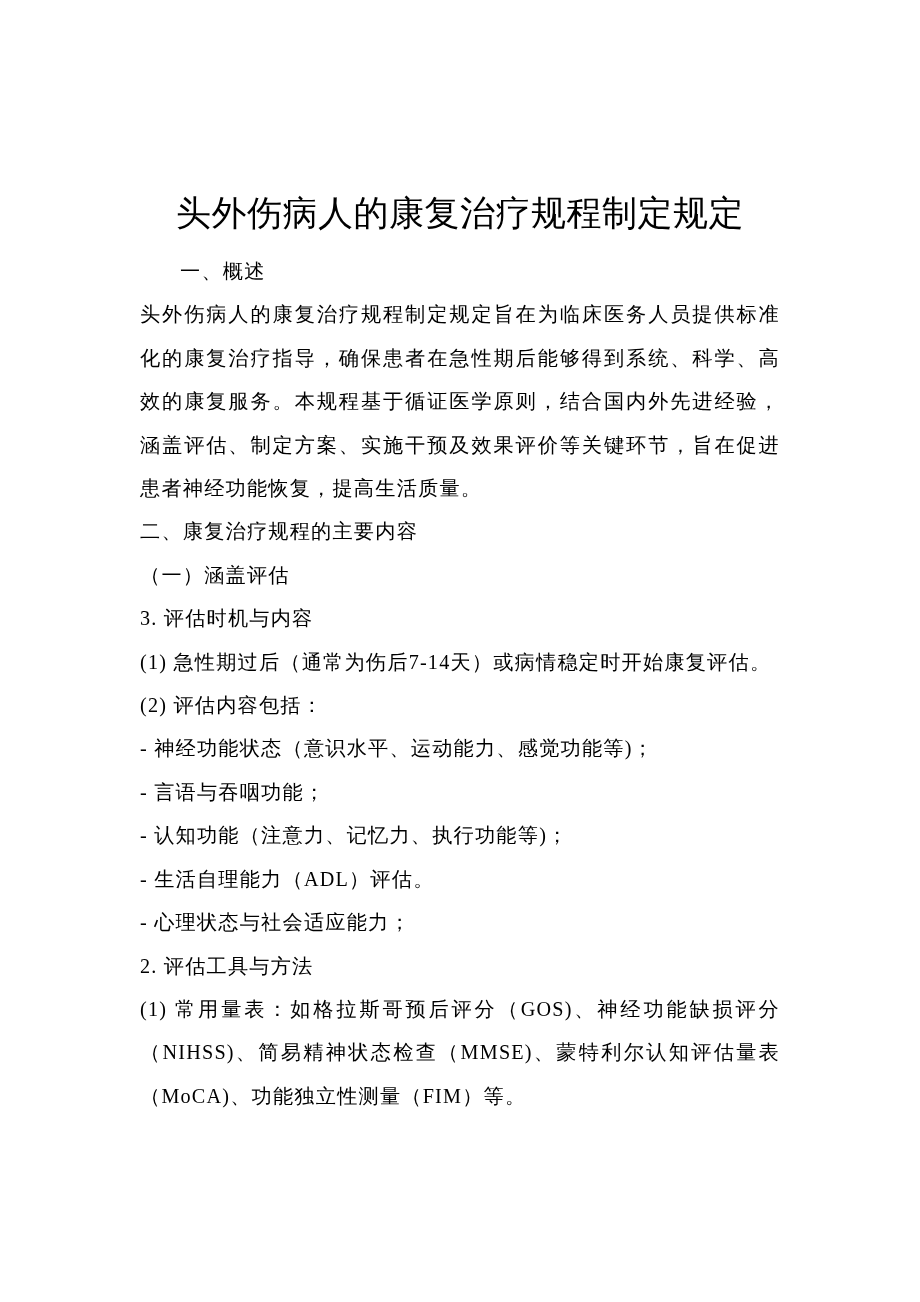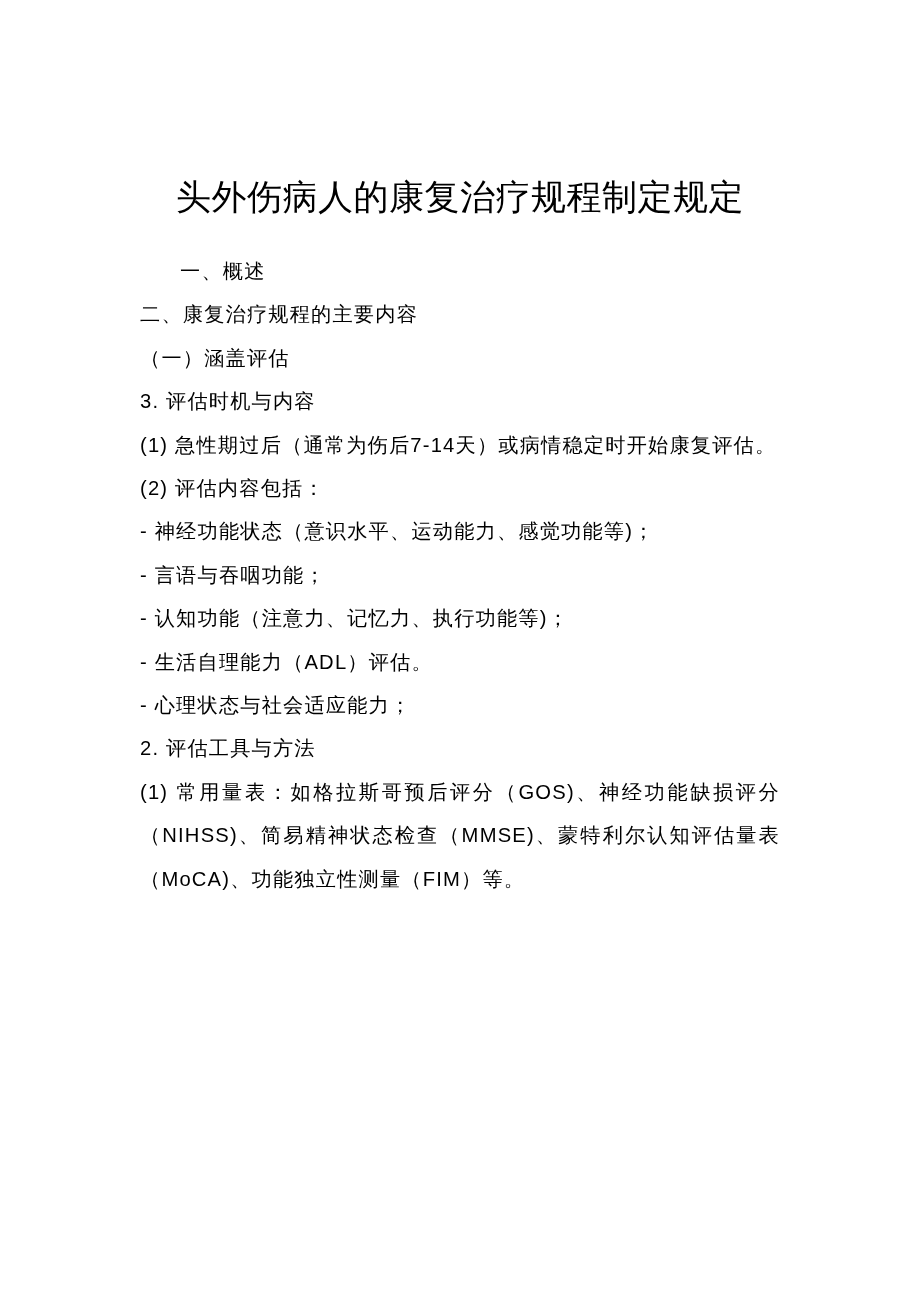--- a/index.html
+++ b/index.html
@@ -9,36 +9,36 @@
     }
     body {
       width: 920px;
       height: 1302px;
       position: relative;
       overflow: hidden;
       color: #000000;
     }
     .title {
       position: absolute;
-      top: 148px;
+      top: 164px;
       left: 0;
       width: 920px;
       text-align: center;
       font-family: "DejaVu Sans", "Liberation Sans", sans-serif;
       font-size: 35px;
       line-height: 52px;
       font-weight: normal;
       letter-spacing: 0.5px;
     }
     .content {
       position: absolute;
       top: 250px;
       left: 140px;
       width: 640px;
-      font-family: Liberation Sans, sans-serif;
+      font-family: Liberation Serif, serif;
       font-size: 20.2px;
       line-height: 43.4px;
       letter-spacing: 1.2px;
     }
     .content p {
       margin: 0;
       padding: 0;
       text-align: justify;
     }
     .indent {
@@ -48,20 +48,21 @@
       padding-left: 0;
     }
   </style>
 </head>
 <body>
 
 <h1 class="title">头外伤病人的康复治疗规程制定规定</h1>
 
 <div class="content">
   <p class="indent">一、概述</p>
+  <p>头外伤病人的康复治疗规程制定规定旨在为临床医务人员提供标准化的康复治疗指导，确保患者在急性期后能够得到系统、科学、高效的康复服务。本规程基于循证医学原则，结合国内外先进经验，涵盖评估、制定方案、实施干预及效果评价等关键环节，旨在促进患者神经功能恢复，提高生活质量。</p>
   <p>二、康复治疗规程的主要内容</p>
   <p>（一）涵盖评估</p>
   <p>3. 评估时机与内容</p>
   <p>(1) 急性期过后（通常为伤后7-14天）或病情稳定时开始康复评估。</p>
   <p>(2) 评估内容包括：</p>
   <p class="sub">- 神经功能状态（意识水平、运动能力、感觉功能等)；</p>
   <p class="sub">- 言语与吞咽功能；</p>
   <p class="sub">- 认知功能（注意力、记忆力、执行功能等)；</p>
   <p class="sub">- 生活自理能力（ADL）评估。</p>
   <p class="sub">- 心理状态与社会适应能力；</p>

